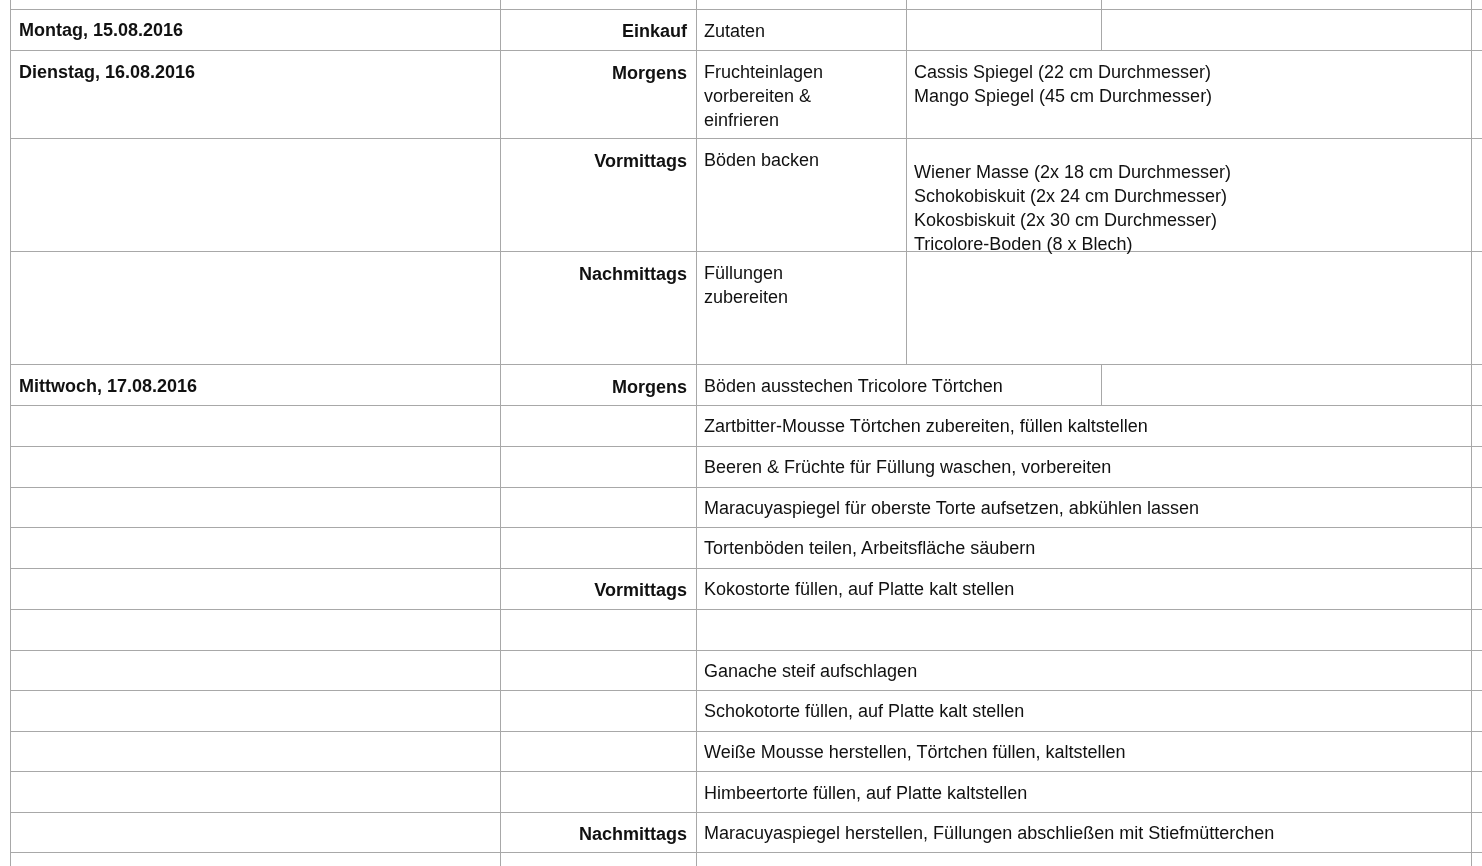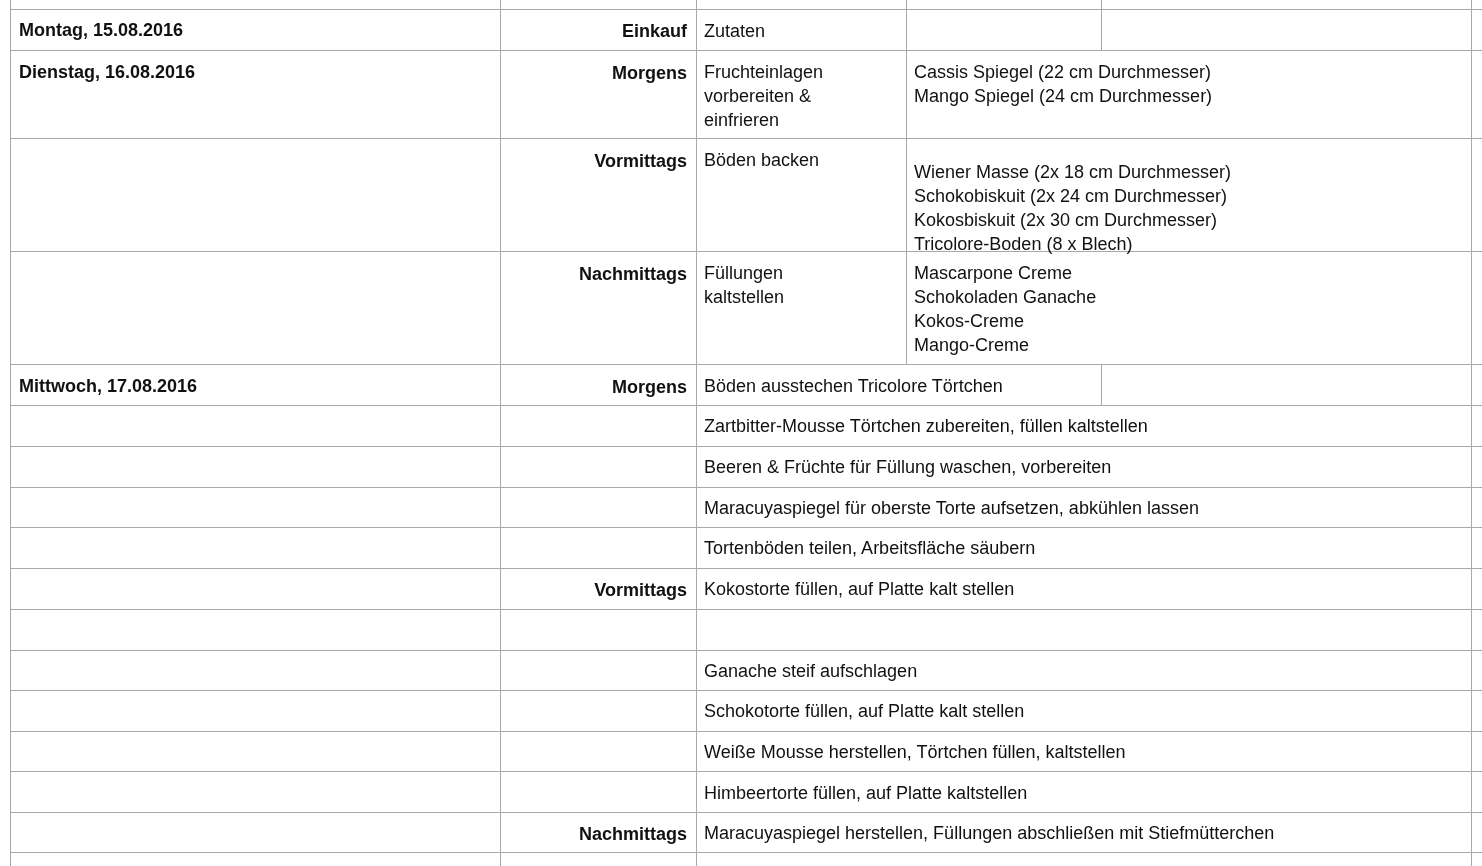--- a/index.html
+++ b/index.html
@@ -55,42 +55,36 @@
 
   <div class="cell day" style="top:60px">Dienstag, 16.08.2016</div>
   <div class="cell slot" style="top:61px">Morgens</div>
   <div class="cell task" style="top:60px">
     <div>Fruchteinlagen</div>
     <div>vorbereiten &amp;</div>
     <div>einfrieren</div>
   </div>
   <div class="cell detail" style="top:60px">
     <div>Cassis Spiegel (22 cm Durchmesser)</div>
-    <div>Mango Spiegel (24 cm Durchmesser)</div>
+    <div>Mango Spiegel (45 cm Durchmesser)</div>
   </div>
 
   <div class="cell slot" style="top:149px">Vormittags</div>
   <div class="cell task" style="top:148px">Böden backen</div>
   <div class="cell detail" style="top:160px">
     <div>Wiener Masse (2x 18 cm Durchmesser)</div>
     <div>Schokobiskuit (2x 24 cm Durchmesser)</div>
     <div>Kokosbiskuit (2x 30 cm Durchmesser)</div>
     <div>Tricolore-Boden (8 x Blech)</div>
   </div>
 
   <div class="cell slot" style="top:262px">Nachmittags</div>
   <div class="cell task" style="top:261px">
     <div>Füllungen</div>
-    <div>kaltstellen</div>
-  </div>
-  <div class="cell detail" style="top:261px">
-    <div>Mascarpone Creme</div>
-    <div>Schokoladen Ganache</div>
-    <div>Kokos-Creme</div>
-    <div>Mango-Creme</div>
+    <div>zubereiten</div>
   </div>
 
   <div class="cell day" style="top:374px">Mittwoch, 17.08.2016</div>
   <div class="cell slot" style="top:375px">Morgens</div>
   <div class="cell task" style="top:374px">Böden ausstechen Tricolore Törtchen</div>
 
   <div class="cell task" style="top:414px">Zartbitter-Mousse Törtchen zubereiten, füllen kaltstellen</div>
   <div class="cell task" style="top:455px">Beeren &amp; Früchte für Füllung waschen, vorbereiten</div>
   <div class="cell task" style="top:496px">Maracuyaspiegel für oberste Torte aufsetzen, abkühlen lassen</div>
   <div class="cell task" style="top:536px">Tortenböden teilen, Arbeitsfläche säubern</div>

